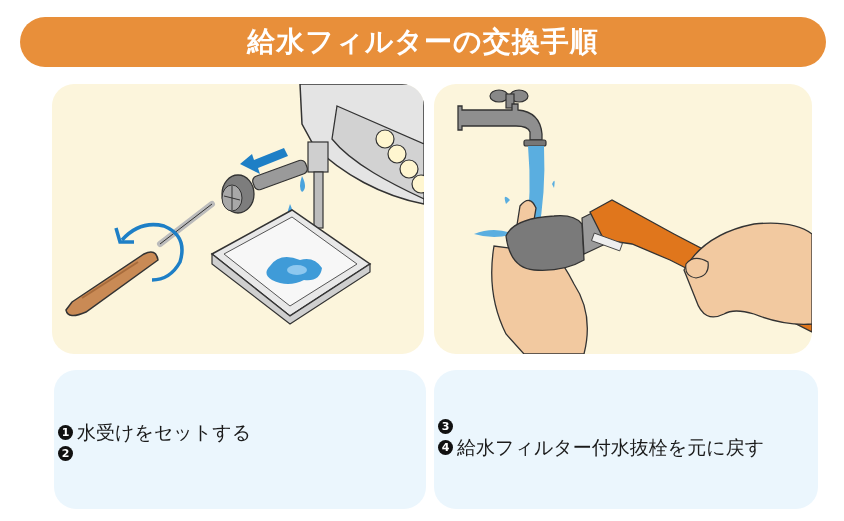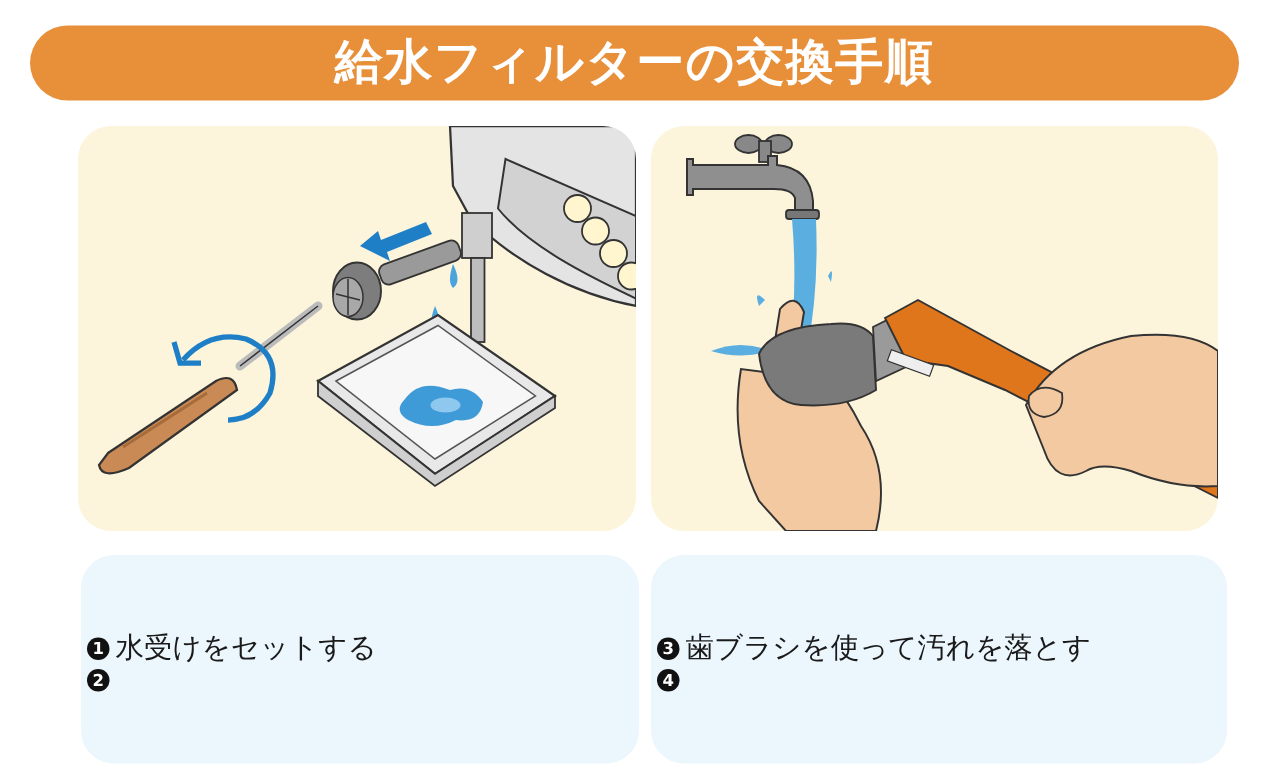--- a/index.html
+++ b/index.html
@@ -6,21 +6,21 @@
   body {
     width: 844px; height: 521px; background: #ffffff; position: relative; overflow: hidden;
     font-family: "DejaVu Sans", "Liberation Sans", sans-serif;
   }
   .header {
     position: absolute; left: 20px; top: 17px; width: 806px; height: 50px;
     background: #e88f3a; border-radius: 25px;
     display: flex; align-items: center; justify-content: center;
   }
   .header-title {
-    color: #ffffff; font-size: 32px; font-weight: bold; letter-spacing: 1px;
+    color: #ffffff; font-size: 28px; font-weight: bold; letter-spacing: 1px;
   }
   .panel {
     position: absolute; top: 84px; height: 270px; background: #fcf5dc; border-radius: 22px; overflow: hidden;
   }
   .panel-left { left: 52px; width: 372px; }
   .panel-right { left: 434px; width: 378px; }
   .panel svg { position: absolute; left: 0; top: 0; width: 100%; height: 100%; }
   .textbox {
     position: absolute; top: 370px; height: 139px; background: #ebf6fd; border-radius: 22px;
     display: flex; flex-direction: column; justify-content: center; padding-left: 4px; box-sizing: border-box;
@@ -142,18 +142,18 @@
     <span>水受けをセットする</span>
   </div>
   <div class="step">
     <span class="step-num">2</span>
   </div>
 </div>
 
 <div class="textbox textbox-right">
   <div class="step">
     <span class="step-num">3</span>
-    <span>歯ブラシを使って汚れを落とす</span>
   </div>
   <div class="step">
     <span class="step-num">4</span>
+    <span>給水フィルター付水抜栓を元に戻す</span>
   </div>
 </div>
 
 </body></html>

